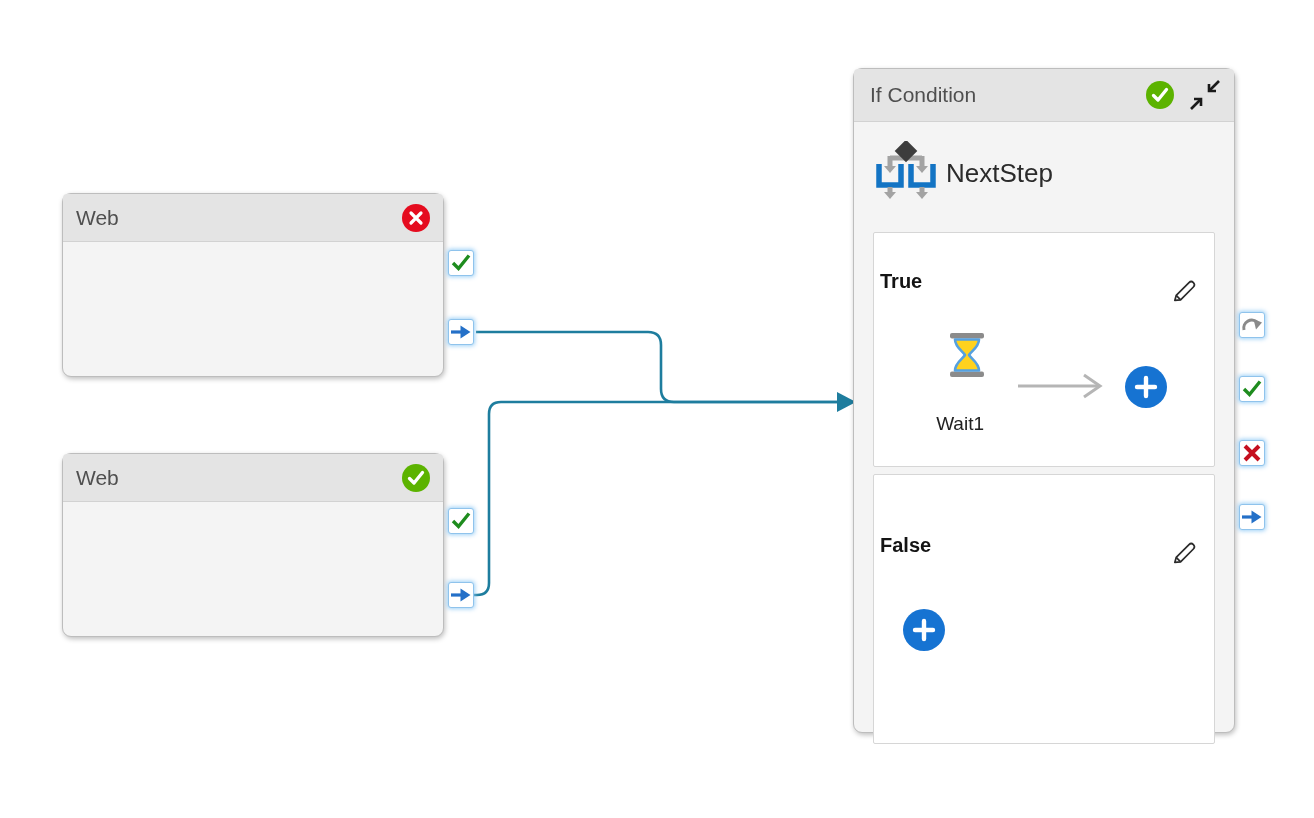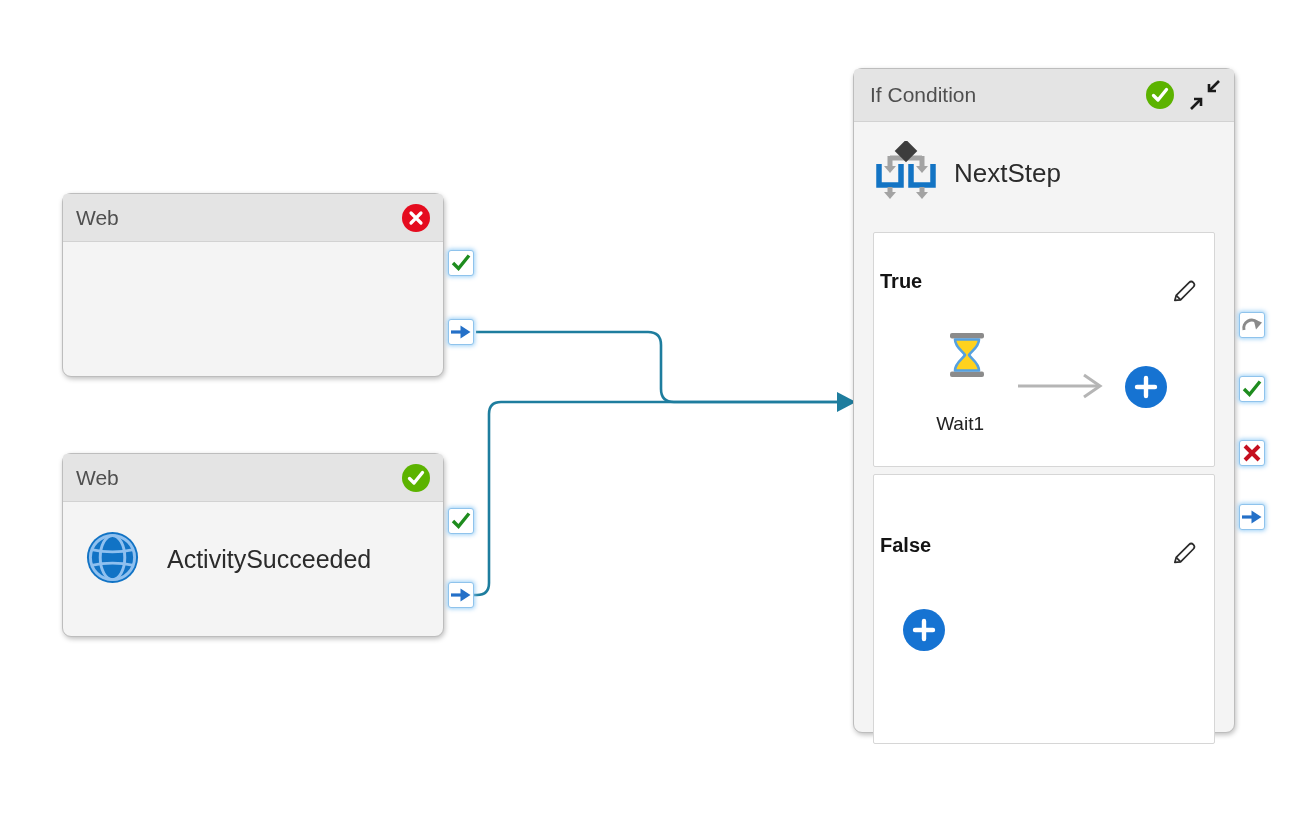--- a/index.html
+++ b/index.html
@@ -27,21 +27,21 @@
   .port{
     position:absolute;width:24px;height:24px;background:#fff;border:1px solid #8fc3ec;
     border-radius:3px;box-shadow:0 0 4px 1px rgba(140,200,245,.85);
     display:flex;align-items:center;justify-content:center;z-index:3;box-sizing:content-box;
   }
   
   .if-card{left:853px;top:68px;width:382px;height:665px;}
   .if-header{height:52px;display:flex;align-items:center;padding:0 12px 0 16px;background:#e4e4e4;
     border-bottom:1px solid #d2d2d2;border-radius:4px 4px 0 0;color:#4f4f4f;font-size:21px;}
   .collapse-btn{margin-left:13px;width:34px;height:34px;display:flex;align-items:center;justify-content:center;cursor:pointer;}
-  .next-row{position:absolute;left:22px;top:72px;display:flex;align-items:center;gap:18px;}
+  .next-row{position:absolute;left:22px;top:72px;display:flex;align-items:center;gap:10px;}
   .if-name{font-size:26px;color:#2b2b2b;}
   .branch{
     position:absolute;left:19px;width:342px;background:#ffffff;border:1px solid #d6d6d6;
     border-radius:2px;box-sizing:border-box;
   }
   .branch-true{top:163px;height:235px;}
   .branch-false{top:405px;height:270px;}
   .branch-label{position:absolute;left:6px;font-size:20px;font-weight:bold;color:#141414;}
   .branch-true .branch-label{top:37px;}
   .branch-false .branch-label{top:59px;}
@@ -83,34 +83,20 @@
     <div class="card-header">
       <span>Web</span>
       <span class="hdr-spacer"></span>
       <span class="badge">
         <svg width="30" height="30" viewBox="0 0 30 30">
           <circle cx="15" cy="15" r="14" fill="#5cb300"></circle>
           <path d="M 8.5 15.5 L 13 20 L 21.5 9.5" stroke="#fff" stroke-width="3.3" fill="none" stroke-linecap="round" stroke-linejoin="round"></path>
         </svg>
       </span>
     </div>
-    <div class="web-body">
-      <span>
-        <svg width="55" height="55" viewBox="0 0 56 56">
-          <circle cx="28" cy="28" r="26" fill="#1173c5"></circle>
-          <g fill="none" stroke="#8fc0ef" stroke-width="3">
-            <circle cx="28" cy="28" r="22.5"></circle>
-            <ellipse cx="28" cy="28" rx="12.5" ry="22.5"></ellipse>
-            <path d="M 6.5 20 Q 28 24.5 49.5 20"></path>
-            <path d="M 6.5 36 Q 28 31.5 49.5 36"></path>
-          </g>
-        </svg>
-      </span>
-      <span class="act-name">ActivitySucceeded</span>
-    </div>
   </div>
 
   <div class="card if-card">
     <div class="if-header">
       <span>If Condition</span>
       <span class="hdr-spacer"></span>
       <span class="badge">
         <svg width="30" height="30" viewBox="0 0 30 30">
           <circle cx="15" cy="15" r="14" fill="#5cb300"></circle>
           <path d="M 8.5 15.5 L 13 20 L 21.5 9.5" stroke="#fff" stroke-width="3.3" fill="none" stroke-linecap="round" stroke-linejoin="round"></path>

